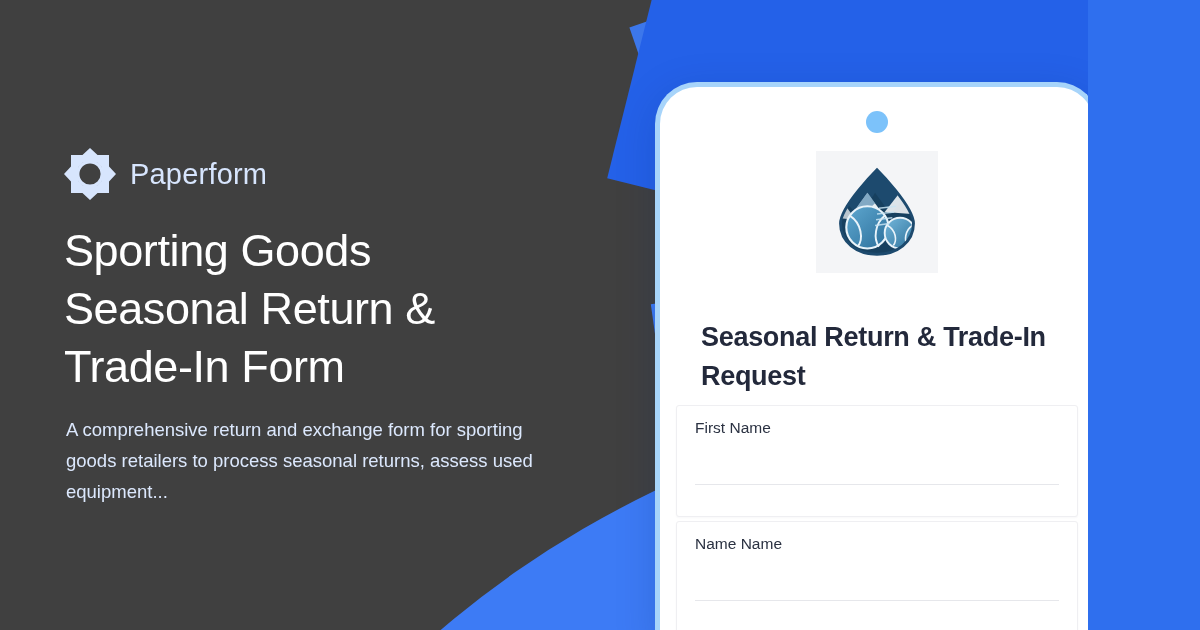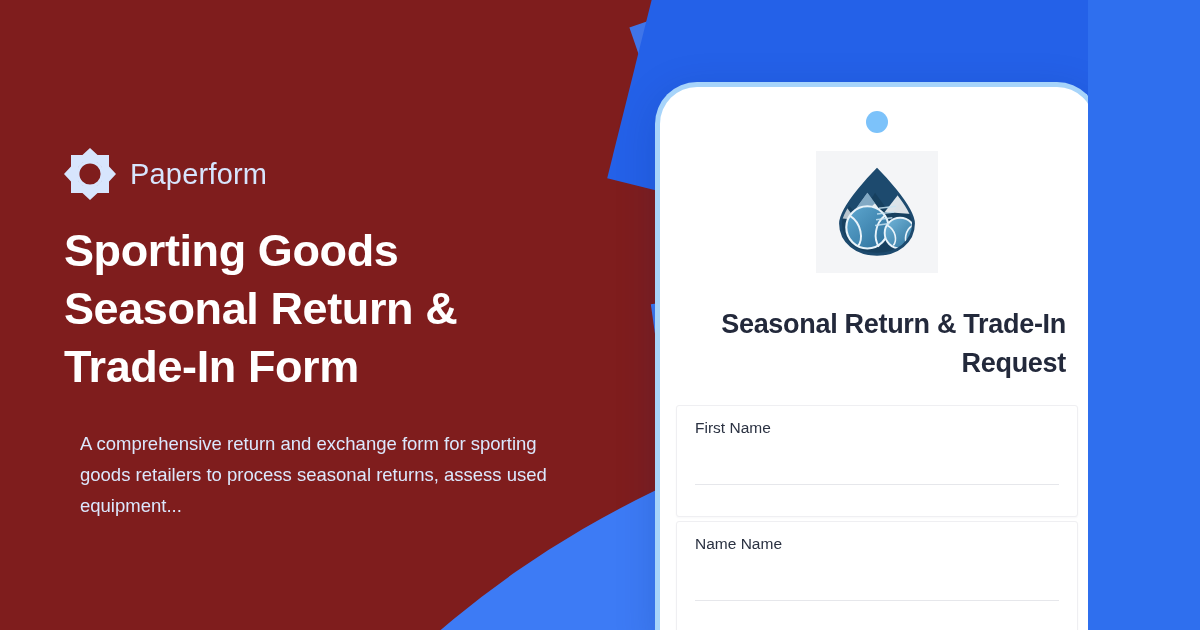--- a/index.html
+++ b/index.html
@@ -13,21 +13,21 @@
     font-family: "Liberation Sans", sans-serif;
     background: #2F6FEE;
   }
 
   
   .stage {
     position: relative;
     width: 1088px;
     height: 630px;
     overflow: hidden;
-    background: #7f1d1d;
+    background: #404040;
   }
 
   
   .bg-layer { position: absolute; inset: 0; overflow: hidden; }
 
   .band-topright {
     position: absolute;
     top: -220px;
     right: -260px;
     width: 760px;
@@ -113,31 +113,31 @@
   }
 
   .headline {
     position: absolute;
     top: 222px;
     left: 0;
     width: 500px;
     margin: 0;
     font-size: 45px;
     line-height: 58px;
-    font-weight: 700;
+    font-weight: 400;
     color: #FFFFFF;
     letter-spacing: -0.4px;
   }
 
   .subcopy {
     position: absolute;
     top: 412px;
     left: 0;
     width: 480px;
-    margin: 16px;
+    margin: 2px;
     font-size: 18.5px;
     line-height: 31px;
     color: #DCE8FD;
     font-weight: 400;
   }
 
   
   .phone {
     position: absolute;
     left: 655px;
@@ -176,22 +176,22 @@
     align-items: center;
     justify-content: center;
   }
   .form-logo-wrap svg { width: 96px; height: 96px; display: block; }
 
   .form-title {
     position: absolute;
     top: 218px;
     left: 28px;
     right: 28px;
-    margin: 0;
-    text-align: right;
+    margin: 13px;
+    text-align: left;
     font-size: 27px;
     line-height: 39px;
     font-weight: 700;
     color: #23293B;
     letter-spacing: -0.3px;
   }
 
   .fields {
     position: absolute;
     top: 318px;

